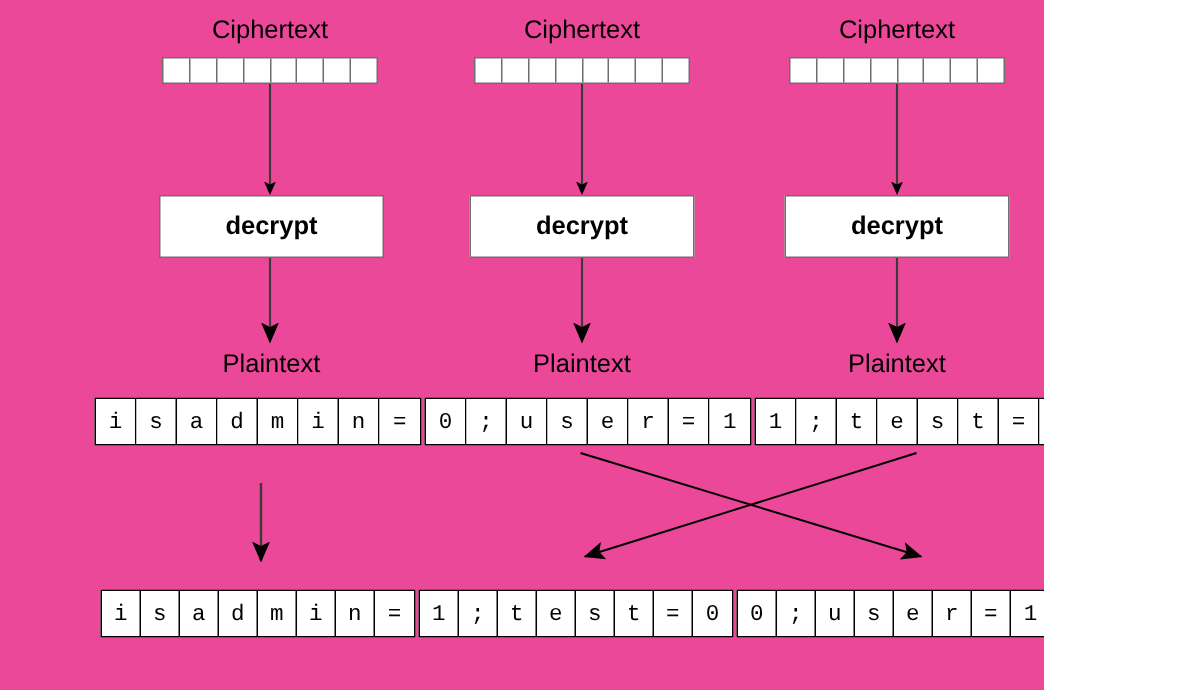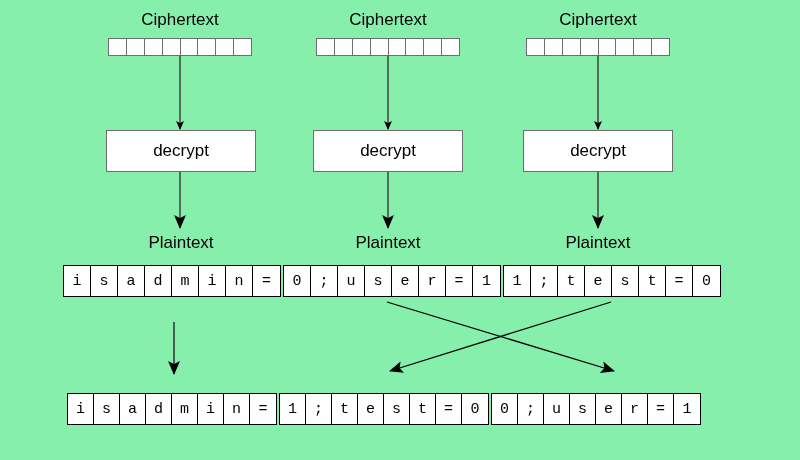--- a/index.html
+++ b/index.html
@@ -2,23 +2,23 @@
 <html><head>
 <meta charset="utf-8">
 <style>
   html, body {
     margin: 0;
     padding: 0;
     background: #ffffff;
   }
   #canvas {
     position: relative;
-    width: 800px;
+    width: 696px;
     height: 460px;
-    background: #86efac;
+    background: #ec4899;
     font-family: "Liberation Sans", sans-serif;
     overflow: hidden;
   }
   svg.overlay {
     position: absolute;
     left: 0;
     top: 0;
     width: 800px;
     height: 460px;
     pointer-events: none;
@@ -51,20 +51,21 @@
     position: absolute;
     height: 42px;
     border: 1px solid #6e6e6e;
     box-sizing: border-box;
     background: #ffffff;
     display: flex;
     align-items: center;
     justify-content: center;
     font-size: 17px;
     color: #000000;
+    font-weight: bold;
   }
   .char-row {
     position: absolute;
     display: flex;
     height: 32px;
     box-sizing: border-box;
   }
   .char-group {
     display: flex;
     height: 32px;

